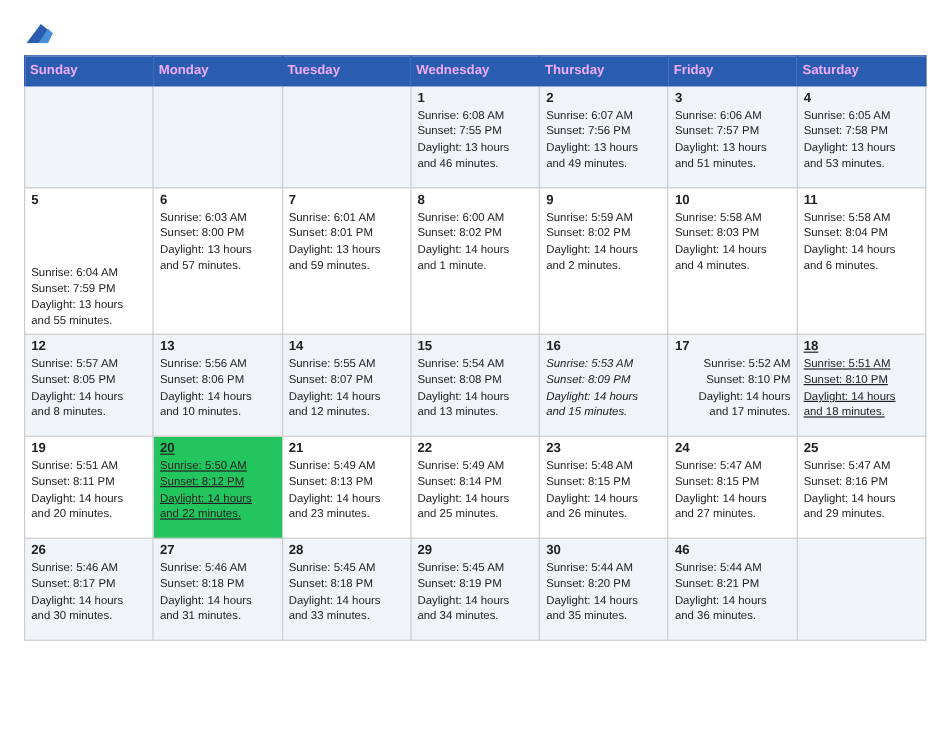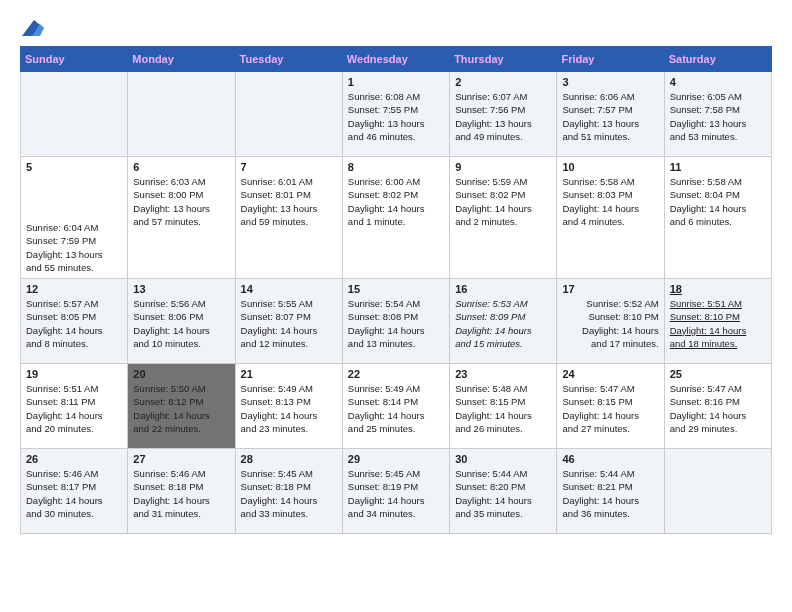--- a/index.html
+++ b/index.html
@@ -262,21 +262,21 @@
         </td>
       </tr>
       <tr>
         <td style="background: rgb(255, 255, 255); margin-left: 37px;">
           <div class="day-num">19</div>
           <div class="day-info" style="white-space: pre-line;">Sunrise: 5:51 AM
 Sunset: 8:11 PM
 Daylight: 14 hours
 and 20 minutes.</div>
         </td>
-        <td style="background: #737373;">
+        <td style="background: #22c55e; text-decoration: underline;">
           <div class="day-num">20</div>
           <div class="day-info" style="white-space: pre-line;">Sunrise: 5:50 AM
 Sunset: 8:12 PM
 Daylight: 14 hours
 and 22 minutes.</div>
         </td>
         <td style="background: rgb(255, 255, 255);">
           <div class="day-num">21</div>
           <div class="day-info" style="white-space: pre-line;">Sunrise: 5:49 AM
 Sunset: 8:13 PM

